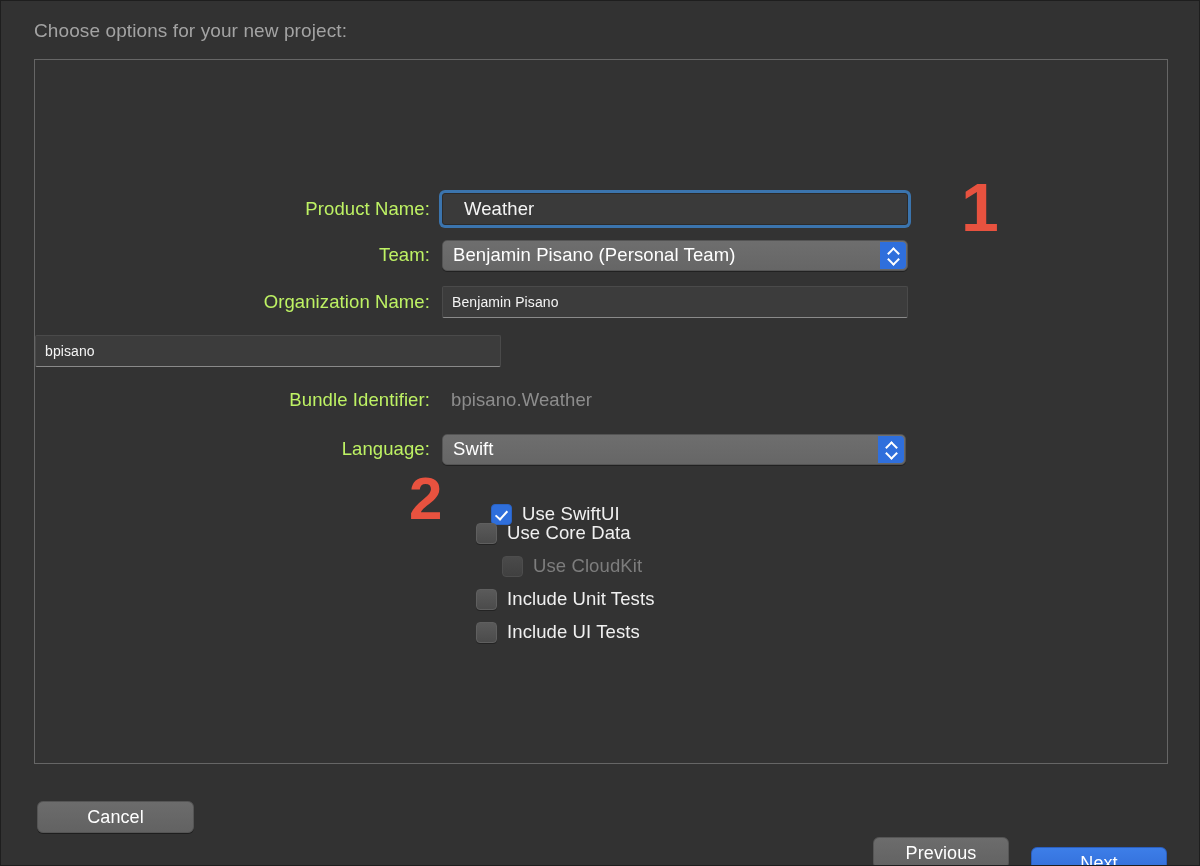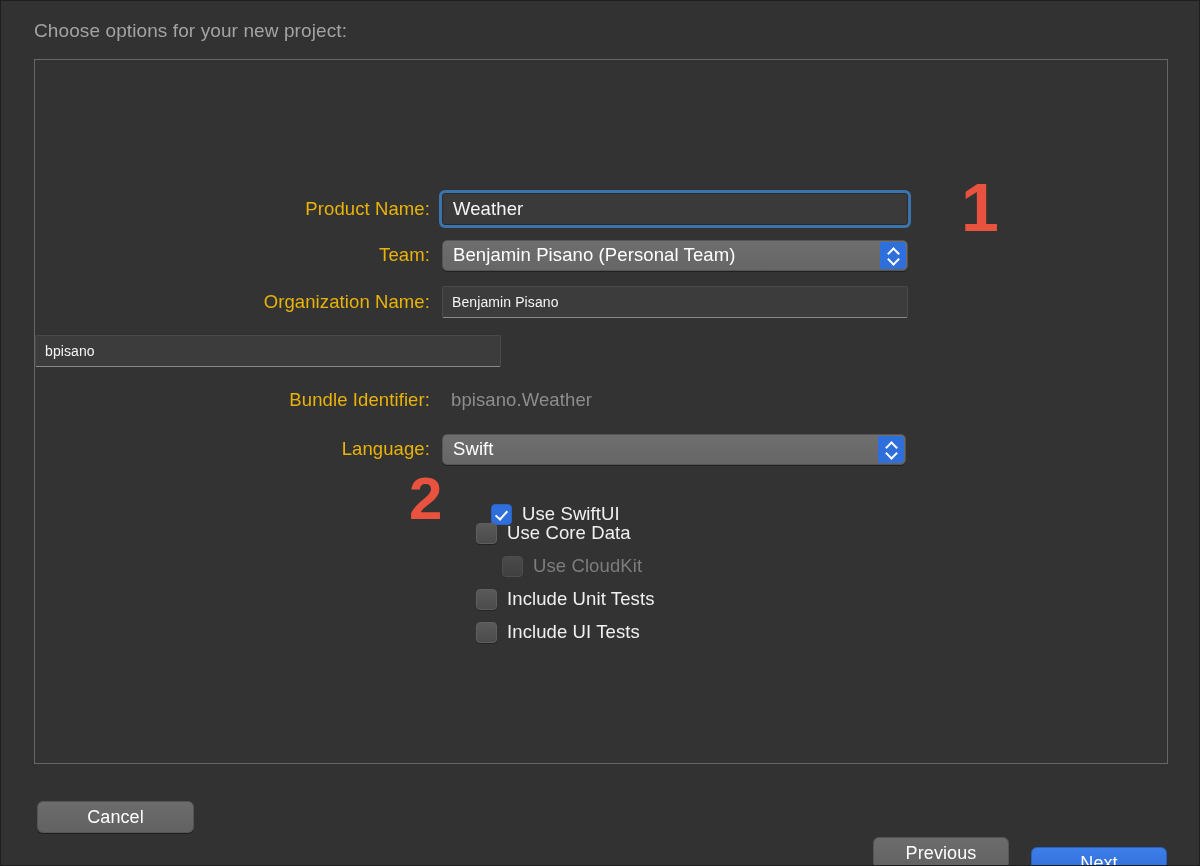--- a/index.html
+++ b/index.html
@@ -60,42 +60,42 @@
     align-items: center;
     height: 34px;
   }
 
   .row-label {
     width: 407px;
     text-align: right;
     padding-right: 12px;
     box-sizing: border-box;
     font-size: 18.5px;
-    color: #eab308;
+    color: #bef264;
     white-space: nowrap;
     letter-spacing: 0.1px;
   }
 
   
   .textfield-focus {
     position: relative;
     width: 466px;
     height: 32px;
     background: #3a3a3a;
     border: 1px solid #2b2b2b;
     border-radius: 3px;
     box-sizing: border-box;
     box-shadow: 0 0 0 3px #3b74ad;
     display: flex;
     align-items: center;
   }
   .textfield-focus .value {
     font-size: 18.5px;
     color: #f4f4f4;
-    padding-left: 10px;
+    padding-left: 21px;
     letter-spacing: 0.1px;
   }
 
   
   .textfield {
     position: relative;
     width: 466px;
     height: 32px;
     background: #3c3c3c;
     border: 1px solid #4a4a4a;

